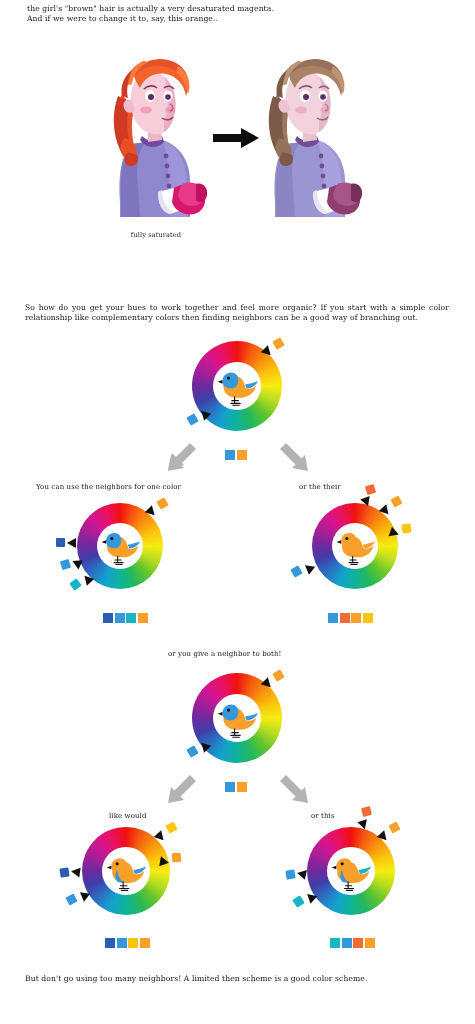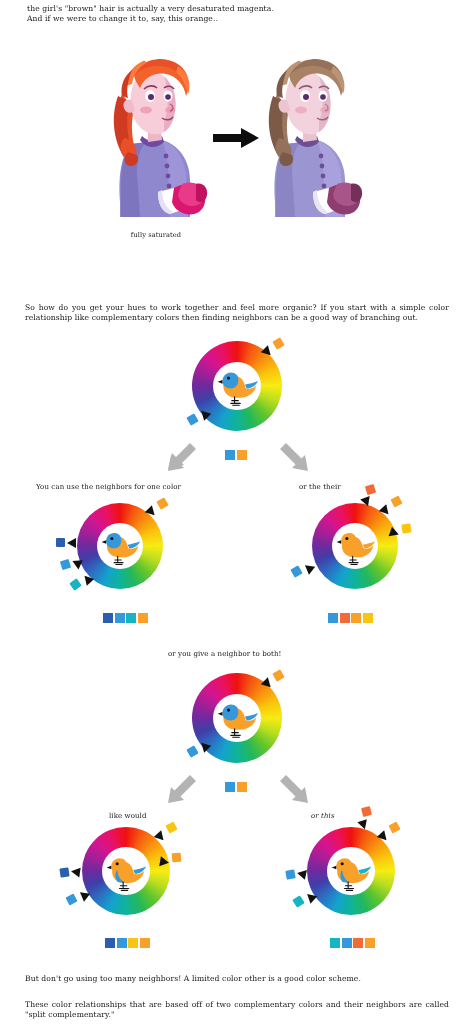--- a/index.html
+++ b/index.html
@@ -363,21 +363,21 @@
       <path d="M28 28 L25 12 L12 25 Z" fill="#b3b3b3"></path>
     </svg>
   </div>
 
   <div class="swatches" style="left:225px;top:782px;">
     <i style="background:#3498db;"></i>
     <i style="background:#f9a02a;"></i>
   </div>
 
   <div class="label" style="left:109px;top:812px;">like would</div>
-  <div class="label" style="left:311px;top:812px;font-style:italic;">or this</div>
+  <div class="label" style="left:311px;top:812px;">or this</div>
 
   <div class="wheel" style="left:82px;top:827px;width:88px;height:88px;">
     <div class="ring"></div>
     <div class="hole"></div>
     <svg class="bird" viewBox="0 0 100 92">
       <path d="M44 26 C30 26 20 36 20 48 C20 62 32 72 48 72 L56 72 C74 72 88 60 90 46 C84 52 76 54 68 52 L64 40 C60 30 54 26 44 26 Z" fill="#f9a02a"></path>
       <path d="M36 18 C26 18 18 26 18 36 C18 46 26 52 36 52 C46 52 52 44 52 34 C52 24 46 18 36 18 Z" fill="#f9a02a"></path>
       <path d="M30 44 C26 52 26 62 32 70 L48 72 C38 66 32 56 32 46 Z" fill="#3498db"></path>
       <path d="M66 44 C74 42 86 40 94 36 C90 46 80 52 70 52 Z" fill="#3498db"></path>
       <circle cx="31" cy="30" r="3.4" fill="#111111"></circle>
@@ -439,16 +439,15 @@
     </div>
   </div>
 
   <div class="swatches" style="left:330px;top:938px;">
     <i style="background:#17b4c4;"></i>
     <i style="background:#3498db;"></i>
     <i style="background:#f26a35;"></i>
     <i style="background:#f9a02a;"></i>
   </div>
 
-  <div class="para" style="left:25px;top:974px;width:425px;text-align:left;">But don't go using too many neighbors! A limited color other is a good color scheme.</div>
-  <div class="para" style="left:25px;top:1000px;width:424px;">These color relationships that are based off of two complementary colors and their neighbors are called "split complementary."</div>
+  <div class="para" style="left:25px;top:974px;width:425px;text-align:left;">But don't go using too many neighbors! A limited then scheme is a good color scheme.</div>
 
 </div>
 
 </body></html>

